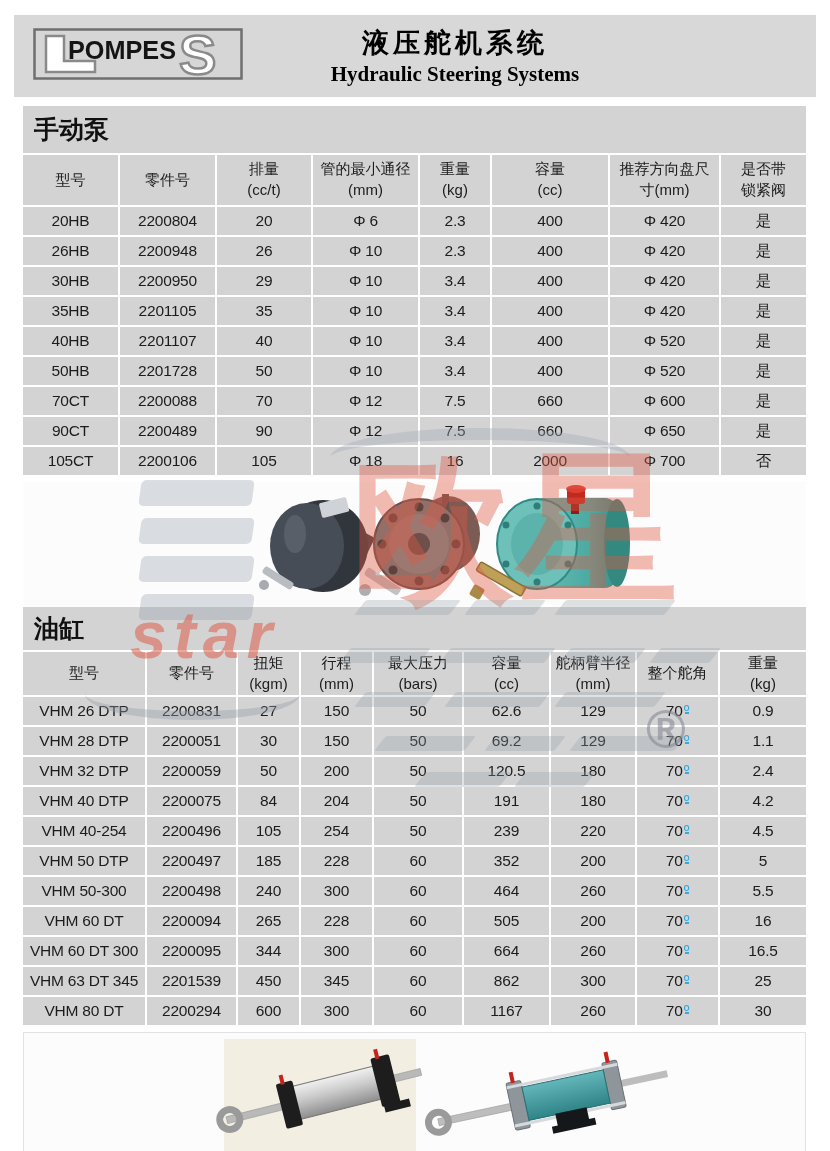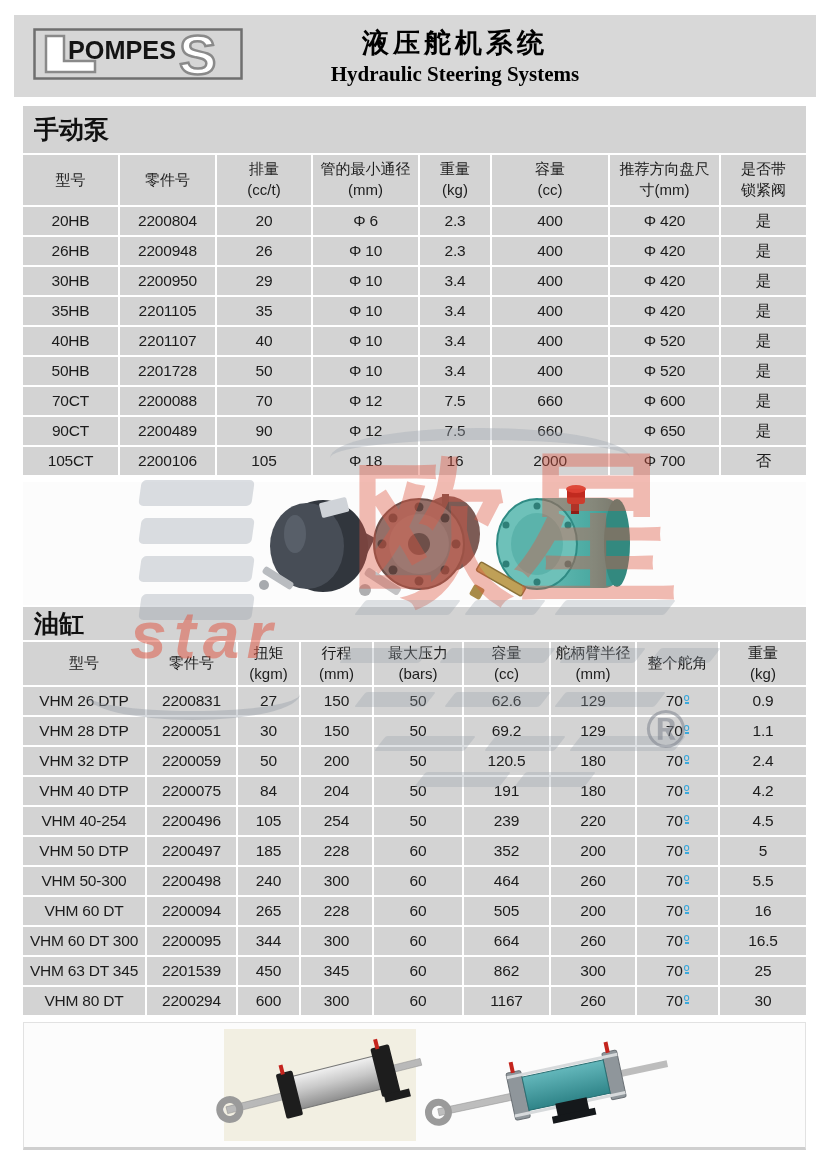--- a/index.html
+++ b/index.html
@@ -20,21 +20,21 @@
   .top-band{position:absolute;left:14px;top:15px;width:802px;height:82px;background:var(--band-bg);}
   .logo-box{position:absolute;left:19px;top:13px;width:210px;height:52px;}
   .titles{position:absolute;left:92px;right:12px;top:0;height:82px;text-align:center;}
   .title-cn{position:absolute;left:0;right:0;top:10px;font-size:27px;font-weight:700;letter-spacing:4px;color:#000;}
   .title-en{position:absolute;left:0;right:0;top:47px;font-size:21px;font-weight:700;font-family:"Liberation Serif",serif;color:#000;}
 
   
   .table-wrap{position:absolute;left:23px;top:106px;width:783px;}
   .sec-title{height:47px;background:var(--cell-bg);margin-bottom:2px;display:flex;align-items:center;
              padding-left:11px;font-size:25px;font-weight:700;color:#101010;}
-  .sec-title.small{height:33px;}
+  .sec-title.small{height:43px;}
   .grid{display:grid;gap:2px;background:#fff;margin-bottom:7px;}
   .grid.pumps{grid-template-columns:95px 95px 94px 105px 70px 116px 109px 85px;
               grid-template-rows:50px repeat(9,28px);}
   .grid.cyls{grid-template-columns:122px 89px 61px 71px 88px 85px 84px 81px 86px;
              grid-template-rows:43px repeat(11,28px);}
   .row{display:contents;}
   .c,.hc{background:var(--cell-bg);display:flex;align-items:center;justify-content:center;
          font-size:15.5px;letter-spacing:-0.2px;color:var(--ink);}
   .hc{font-size:15px;line-height:1.38;white-space:pre-line;text-align:center;letter-spacing:0;}
   .deg{position:relative;display:inline-block;color:var(--deg-blue);margin-left:1px;}

